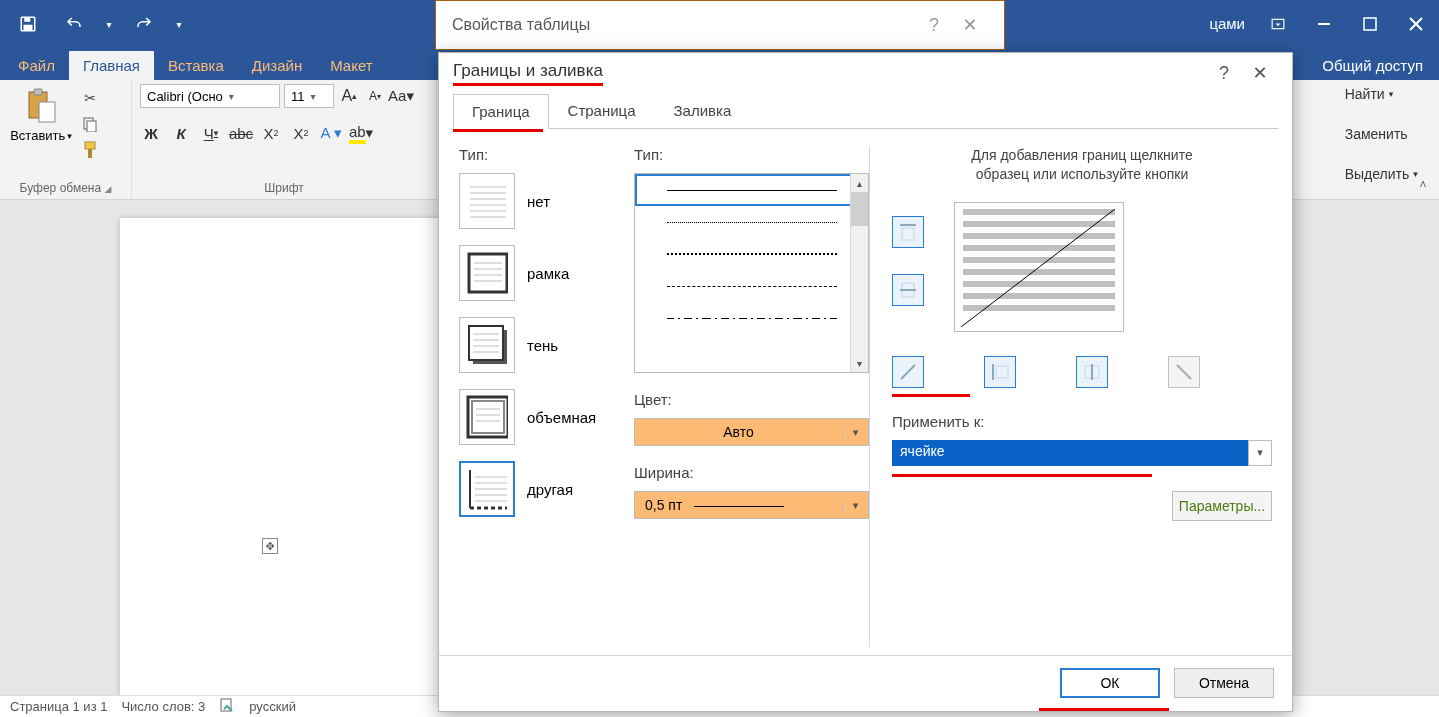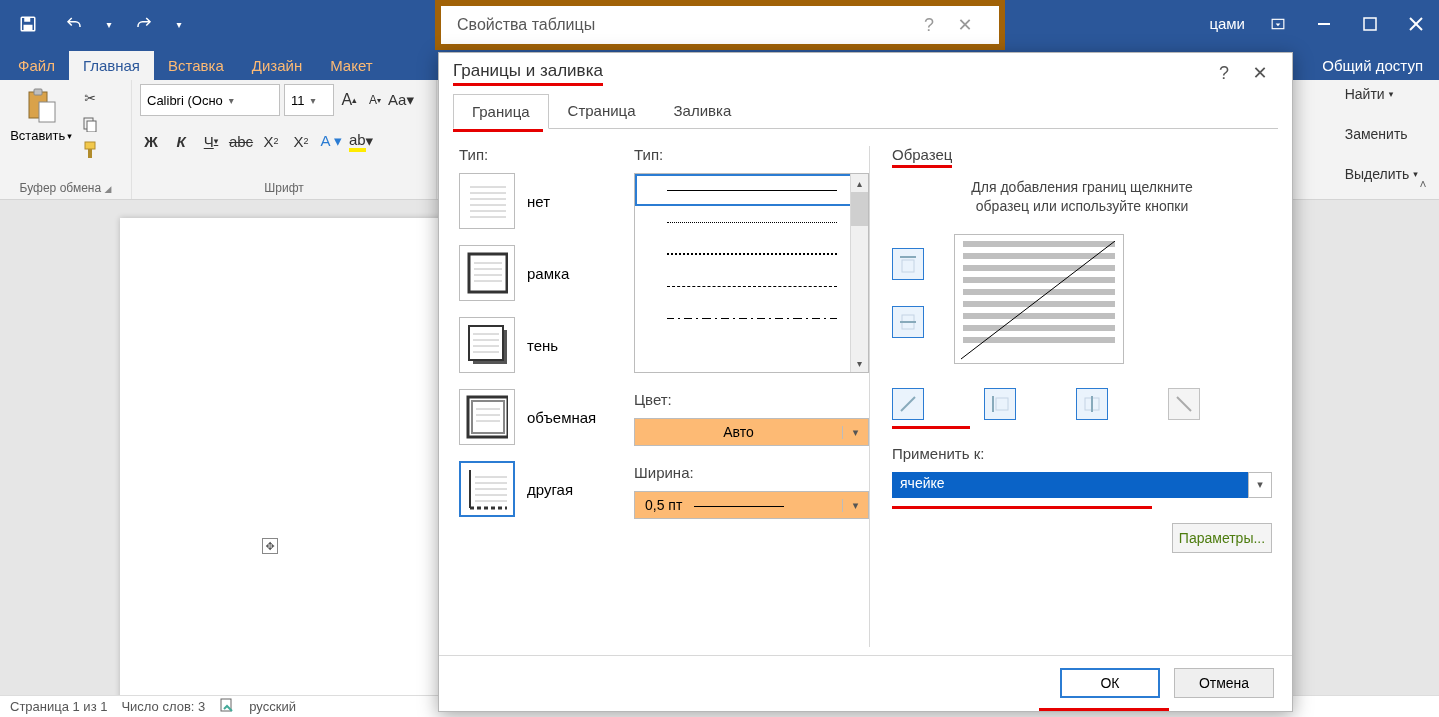--- a/index.html
+++ b/index.html
@@ -28,41 +28,41 @@
 .ribbon { height: 120px; background: #f3f3f3; border-bottom: 1px solid #d4d4d4; display: flex; align-items: stretch; position: relative; }
 .ribbon-group { border-right: 1px solid #e1e1e1; padding: 4px 8px 2px; display: flex; flex-direction: column; }
 .ribbon-group .body { flex: 1; display: flex; align-items: flex-start; gap: 6px; }
 .ribbon-group .label { text-align: center; font-size: 12px; color: #666; padding: 2px 0; }
 .rb-bigbtn { display: flex; flex-direction: column; align-items: center; justify-content: space-between; width: 66px; padding-top: 4px; }
 .rb-bigbtn .ic { width: 36px; height: 36px; display:flex; align-items:center; justify-content:center; }
 .rb-bigbtn .lbl { font-size: 13px; margin-top: 4px; display:flex; align-items:center; gap:2px; }
 .rb-smallcol { display: flex; flex-direction: column; gap: 6px; padding-top: 4px; }
 .rb-smallbtn { width: 20px; height: 20px; display:flex; align-items:center; justify-content:center; font-size:14px; color:#444; }
 .font-row { display:flex; align-items:center; gap:4px; }
-.font-combo { height:32px; border:1px solid #c0c0c0; background:#fff; font-size:13px; padding:0 6px; display:flex; align-items:center; }
+.font-combo { height:24px; border:1px solid #c0c0c0; background:#fff; font-size:13px; padding:0 6px; display:flex; align-items:center; }
 .font-combo .dd { margin-left:6px; color:#666; font-size:10px; }
 .font-row2 { display:flex; align-items:center; gap:8px; margin-top:8px; }
 .fmt-btn { width:22px; height:22px; display:flex; align-items:center; justify-content:center; font-size:15px; color:#333; }
 .ribbon-right { margin-left:auto; padding:6px 12px; display:flex; flex-direction:column; gap:24px; font-size:14px; color:#333; }
 .ribbon-right .item { display:flex; align-items:center; gap:4px; }
 .ribbon-collapse { position:absolute; right:6px; bottom:4px; width:20px; height:20px; font-size:12px; color:#666; display:flex; align-items:center; justify-content:center; }
 
 
 .doc-area { flex:1; background:#e6e6e6; position:relative; overflow:hidden; }
 .page { position:absolute; left:120px; top:18px; width:1050px; height:520px; background:#fff; box-shadow:0 0 6px rgba(0,0,0,.2); }
 .tbl-handle { position:absolute; left:262px; top:338px; width:16px; height:16px; border:1px solid #888; background:#fff; display:flex; align-items:center; justify-content:center; font-size:11px; color:#555; }
 .doc-table { position:absolute; left:280px; top:350px; border-collapse:collapse; }
 .doc-table td { border:1px solid #000; width:160px; height:30px; }
 .doc-table td.big { font-size:28px; font-weight:bold; padding-left:90px; }
 
 
 .statusbar { position:absolute; left:0; right:0; bottom:0; height:22px; background:#fff; border-top:1px solid #ddd; font-size:13px; color:#555; display:flex; align-items:center; padding:0 10px; gap:14px; }
 
 
-.dlg-bg { position:absolute; left:435px; top:0; width:570px; height:50px; background:#fff; border:6px solid #a16207; display:flex; align-items:center; padding:0 16px; color:#575757; font-size:16px; }
+.dlg-bg { position:absolute; left:435px; top:0; width:570px; height:50px; background:#fff; border:1px solid #a16207; display:flex; align-items:center; padding:0 16px; color:#575757; font-size:16px; }
 .dlg-bg .sp { flex:1; }
 .dlg-bg .qbtn { width:36px; text-align:center; color:#999; font-size:18px; }
 
 
 .dlg { position:absolute; left:438px; top:52px; width:855px; height:660px; background:#fff; border:1px solid #b7b7b7; box-shadow:0 4px 18px rgba(0,0,0,.35); display:flex; flex-direction:column; }
 .dlg-title { height:40px; display:flex; align-items:center; padding:0 14px; font-size:17px; color:#333; }
 .dlg-title .sp { flex:1; }
 .dlg-title .hbtn { width:36px; text-align:center; font-size:18px; color:#555; cursor:pointer; }
 .red-ul { border-bottom:3px solid #e60000; padding-bottom:2px; display:inline-block; }
 .red-line { height:3px; background:#e60000; }
@@ -426,21 +426,20 @@
       </div>
 
       <div class="sec-label" style="margin-top:18px">Ширина:</div>
       <div class="combo">
         <div class="val-l"><span>0,5 пт</span>&nbsp;&nbsp;&nbsp;<span style="display:inline-block;width:90px;border-top:1px solid #000;vertical-align:middle"></span></div>
         <div class="dd">▾</div>
       </div>
     </div>
 
     <div class="col col3">
-      <div class="sec-label"><span class="red-ul" style="border-bottom-width:3px">Образец</span></div>
       <div class="preview-hint">
         <span>Для добавления границ щелкните</span><br><span>образец или используйте кнопки</span>
       </div>
 
       <div class="preview-wrap">
         <div class="pv-side">
           <div class="pv-btn">
             <svg width="20" height="20">
                 <line x1="2" y1="3" x2="18" y2="3" stroke="#8ab" stroke-width="2"></line>
                 <rect x="4" y="6" width="12" height="12" stroke="#c4d4e4" fill="none"></rect>

